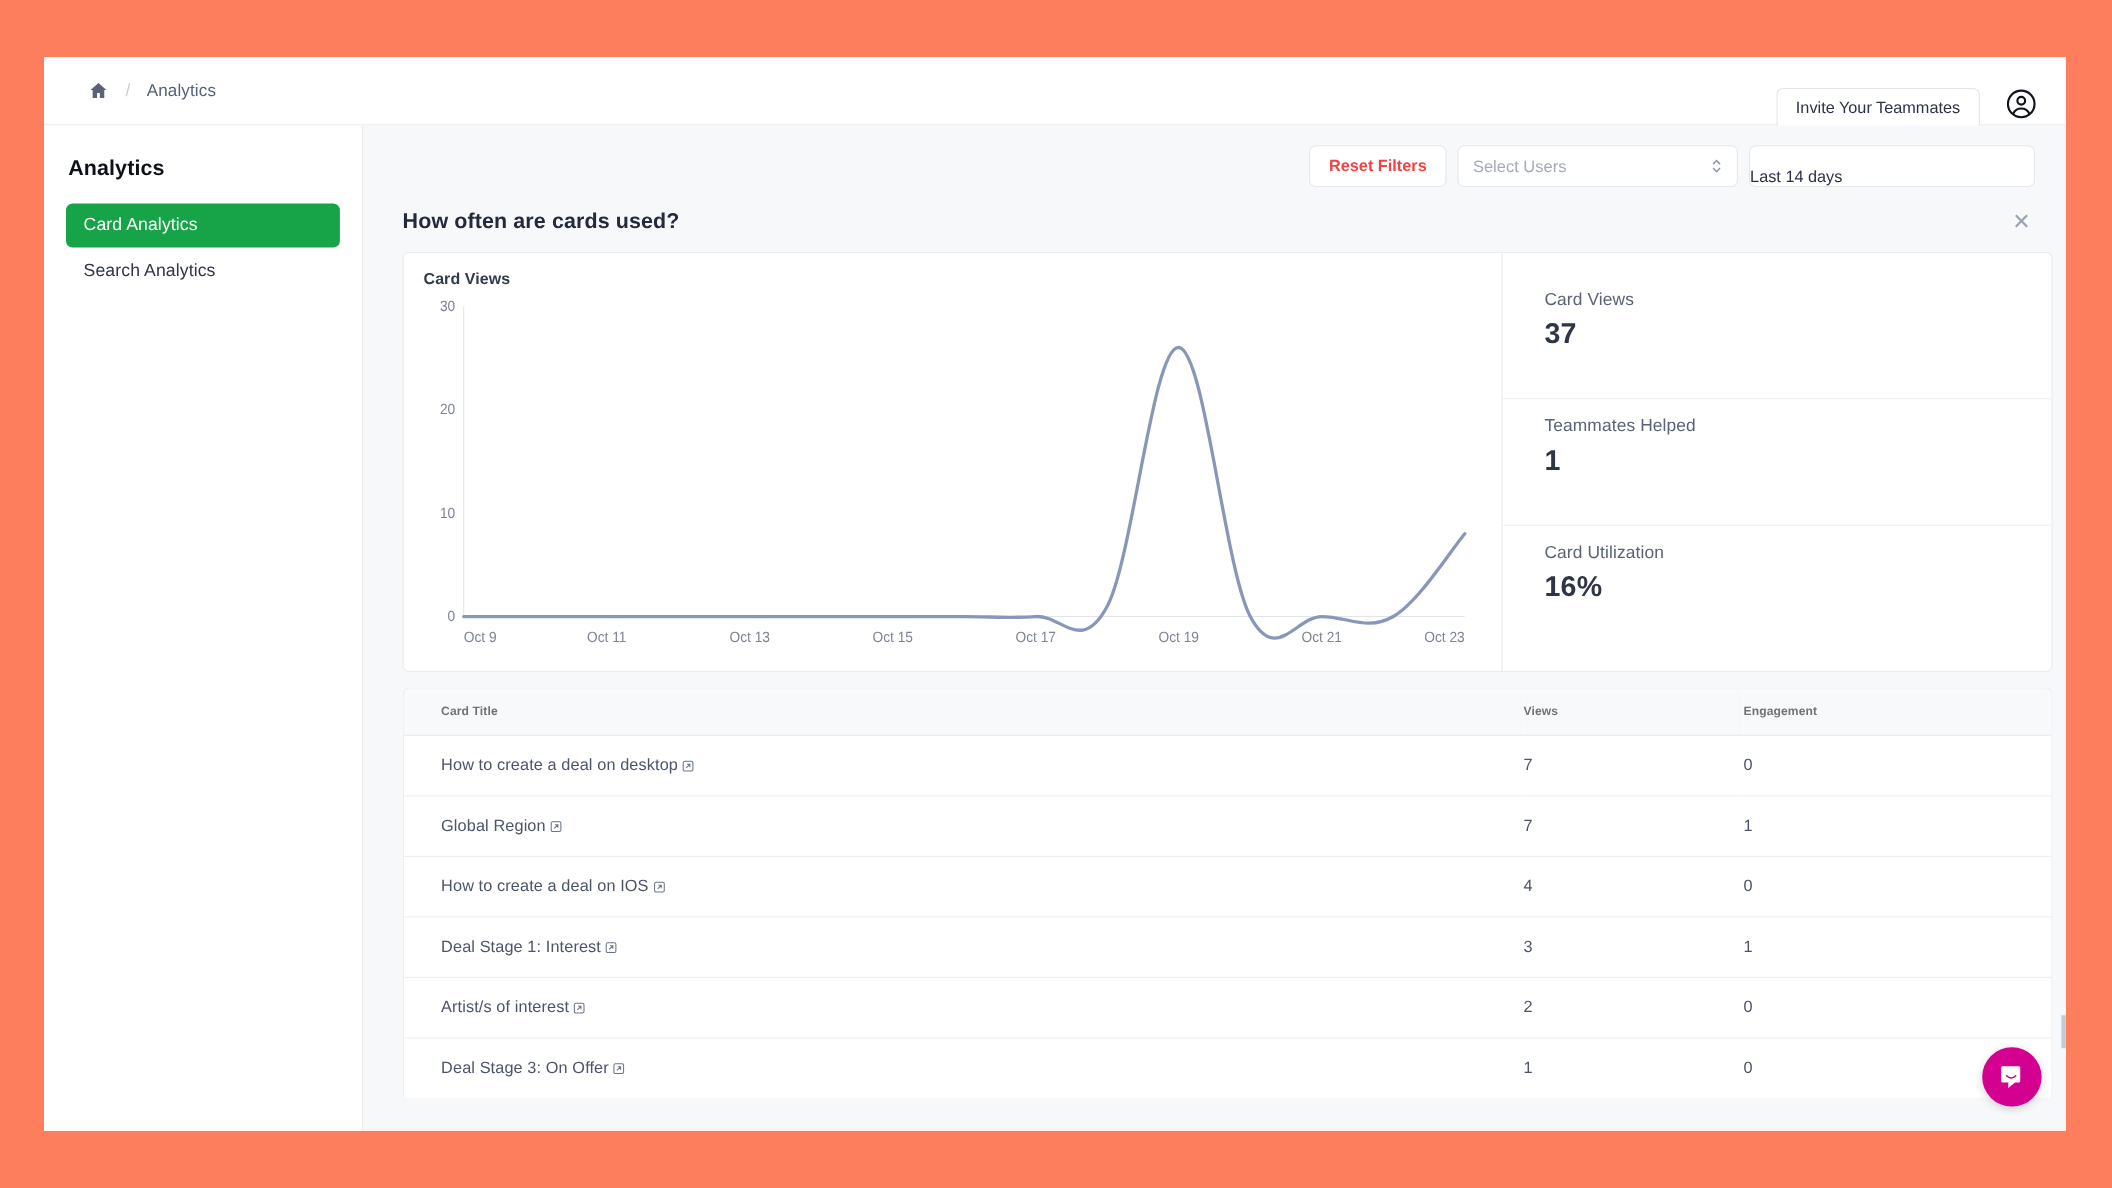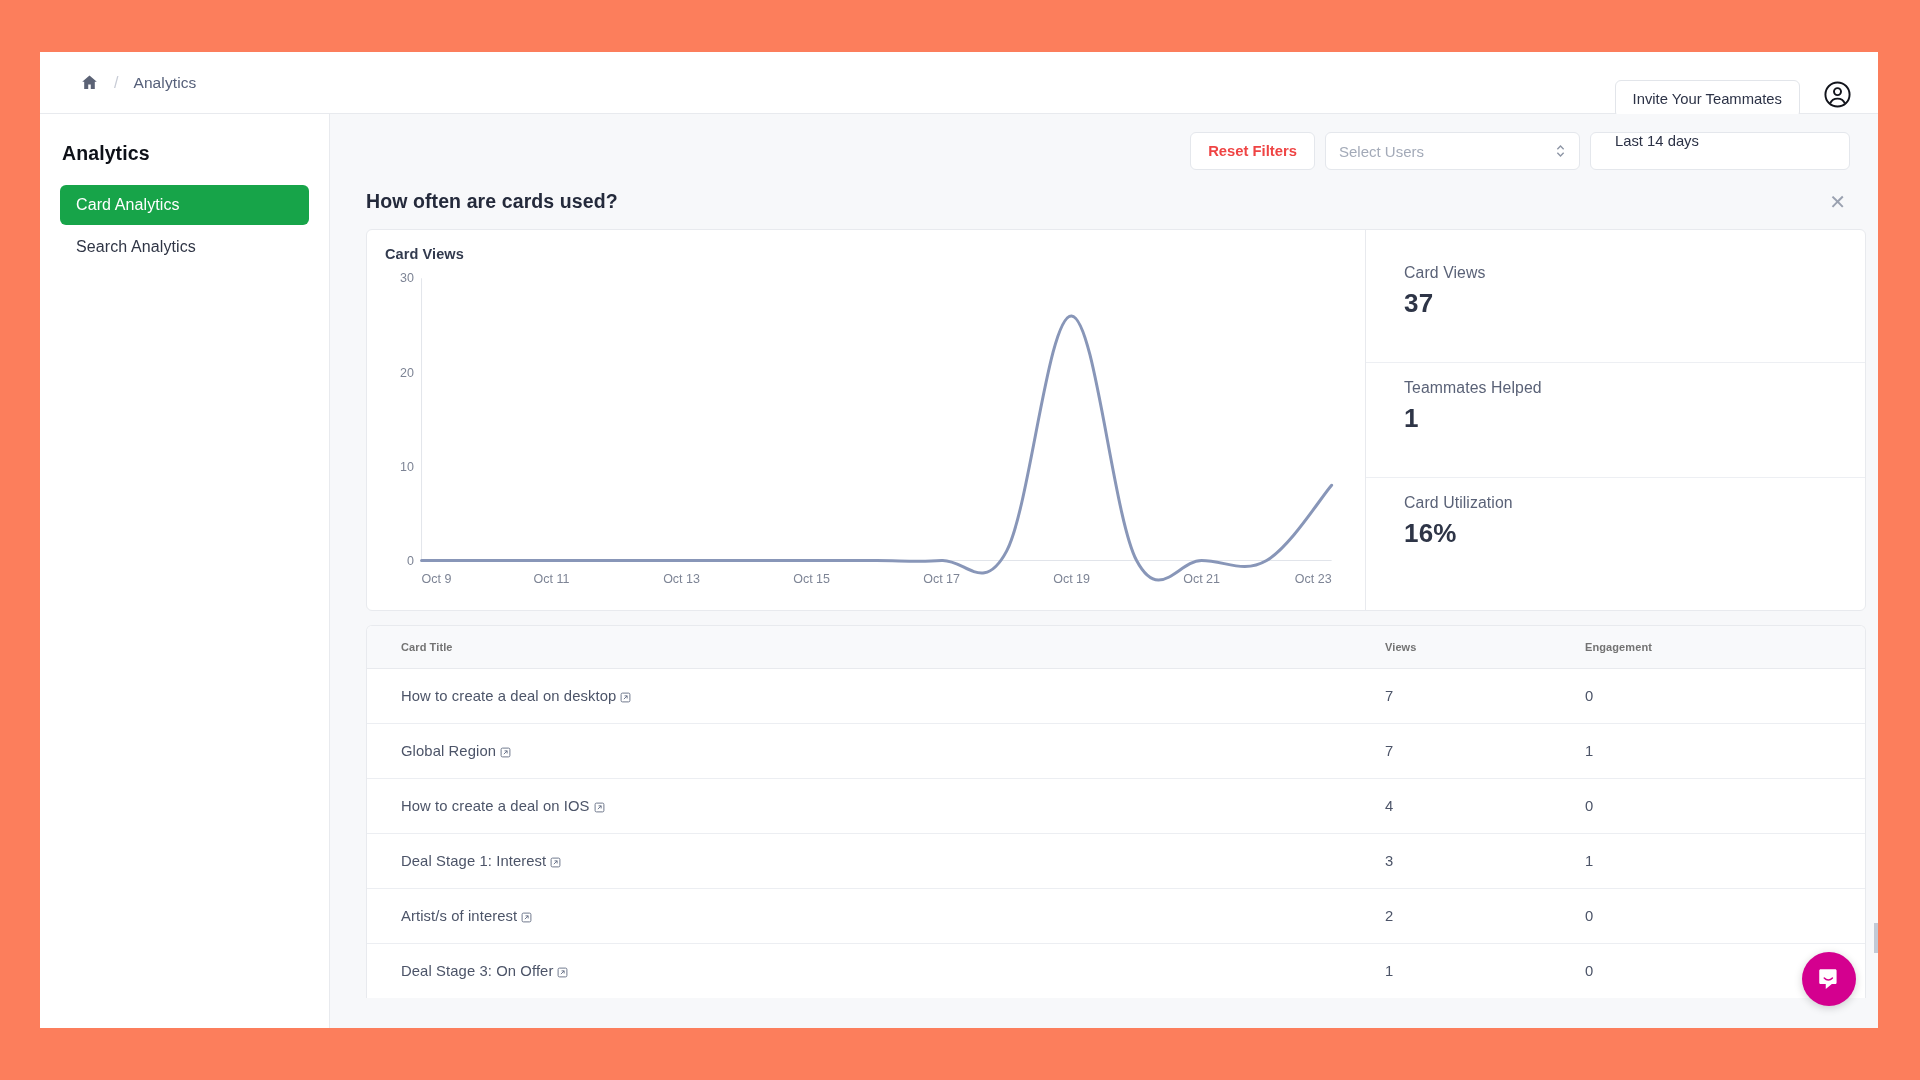--- a/index.html
+++ b/index.html
@@ -127,22 +127,22 @@
     padding: 0 13px;
     cursor: pointer;
   }
   #select-users .ph { color: #a3aab8; font-size: 15px; flex: 1; }
   .chev-stack { display: flex; flex-direction: column; color: #8d95a5; line-height: 6px; font-size: 10px; }
   #date-range {
     height: 38px; width: 260px;
     background: #fff;
     border: 1px solid #e4e7ec;
     border-radius: 6px;
-    display: flex; align-items: flex-start;
-    padding: 0 24px;
+    display: flex; align-items: flex-end;
+    padding: 0 0;
     font-size: 14.8px;
     color: #2c3246;
     cursor: pointer;
   }
 
   
   #section-head {
     display: flex; align-items: flex-start;
     padding: 20px 32px 0 36px;
   }

